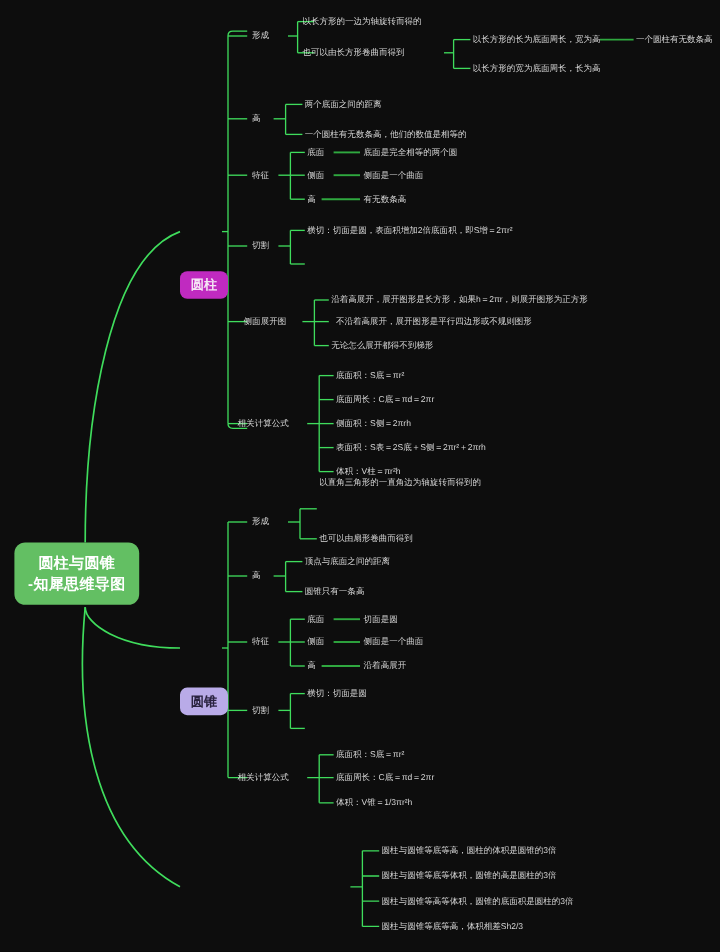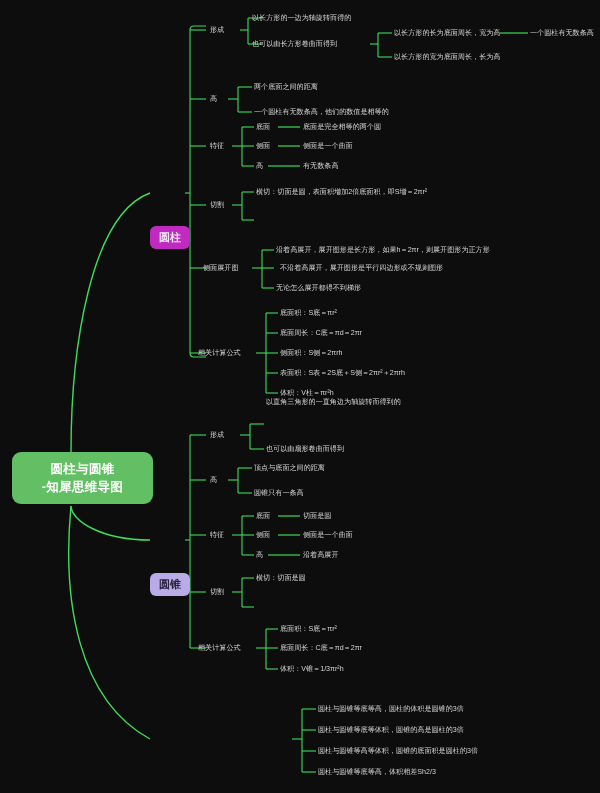--- a/index.html
+++ b/index.html
@@ -8,21 +8,21 @@
     width:600px;height:793px;
     background:#0d0d0d;
     font-family:"Liberation Sans","DejaVu Sans",sans-serif;
     overflow:hidden;
   }
   svg.links{position:absolute;left:0;top:0;width:600px;height:793px;pointer-events:none;}
   .node{position:absolute;box-sizing:border-box;}
 
   
   .root-node{
-    left:12px;top:452px;width:141px;
+    left:12px;top:452px;width:104px;
     background:#63bf63;color:#ffffff;
     border-radius:9px;
     padding:8px 6px;
     text-align:center;
     font-size:12.5px;line-height:1.45;
     font-weight:bold;
     letter-spacing:.3px;
   }
   
   .topic{

